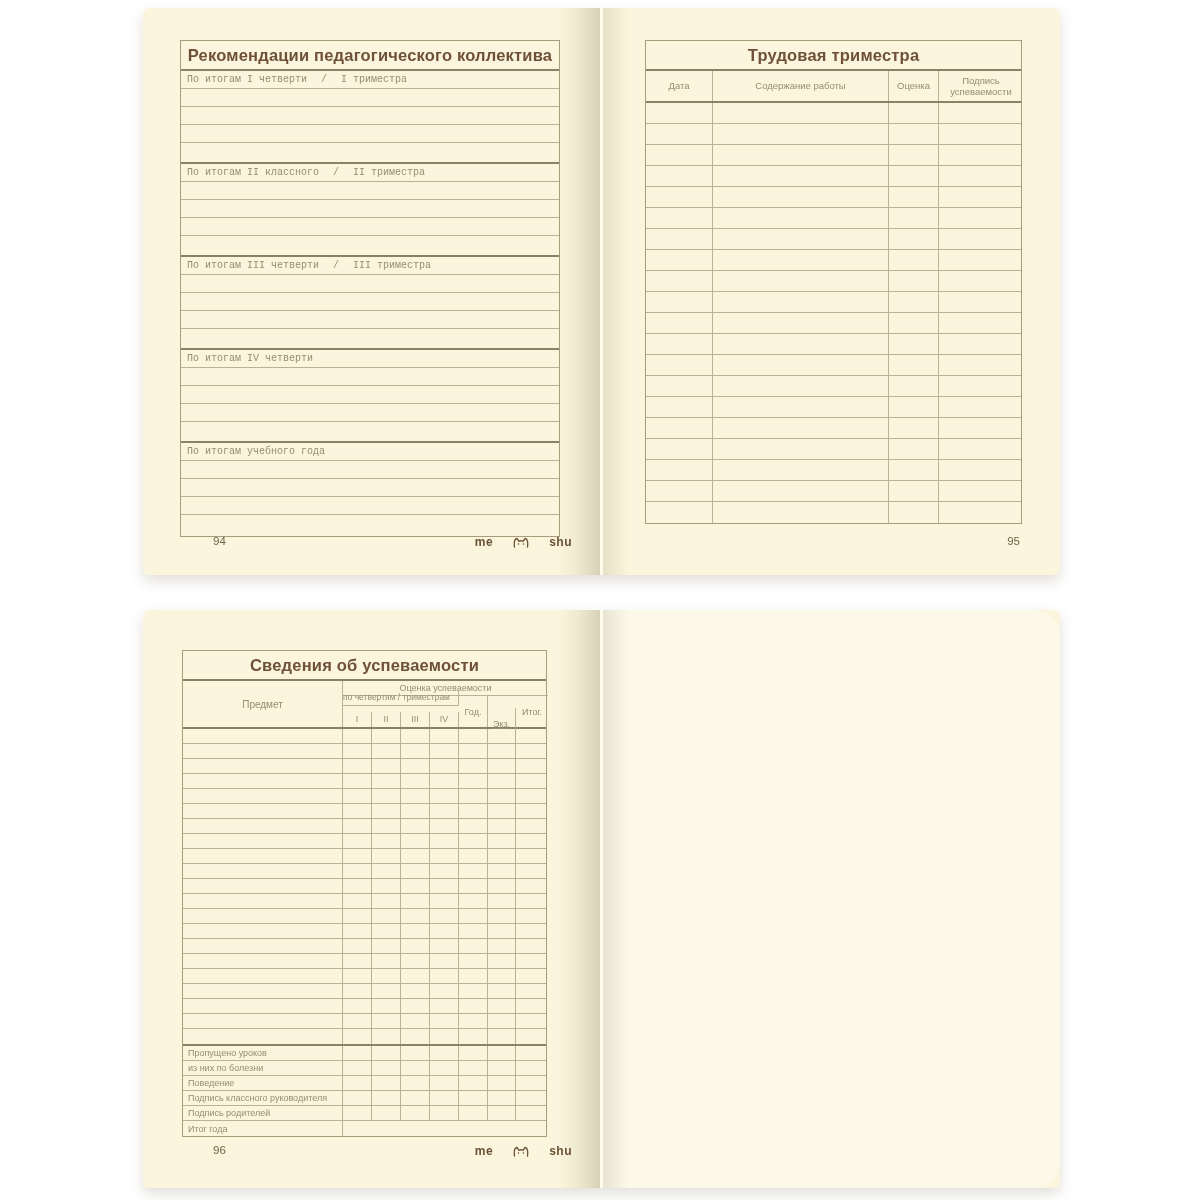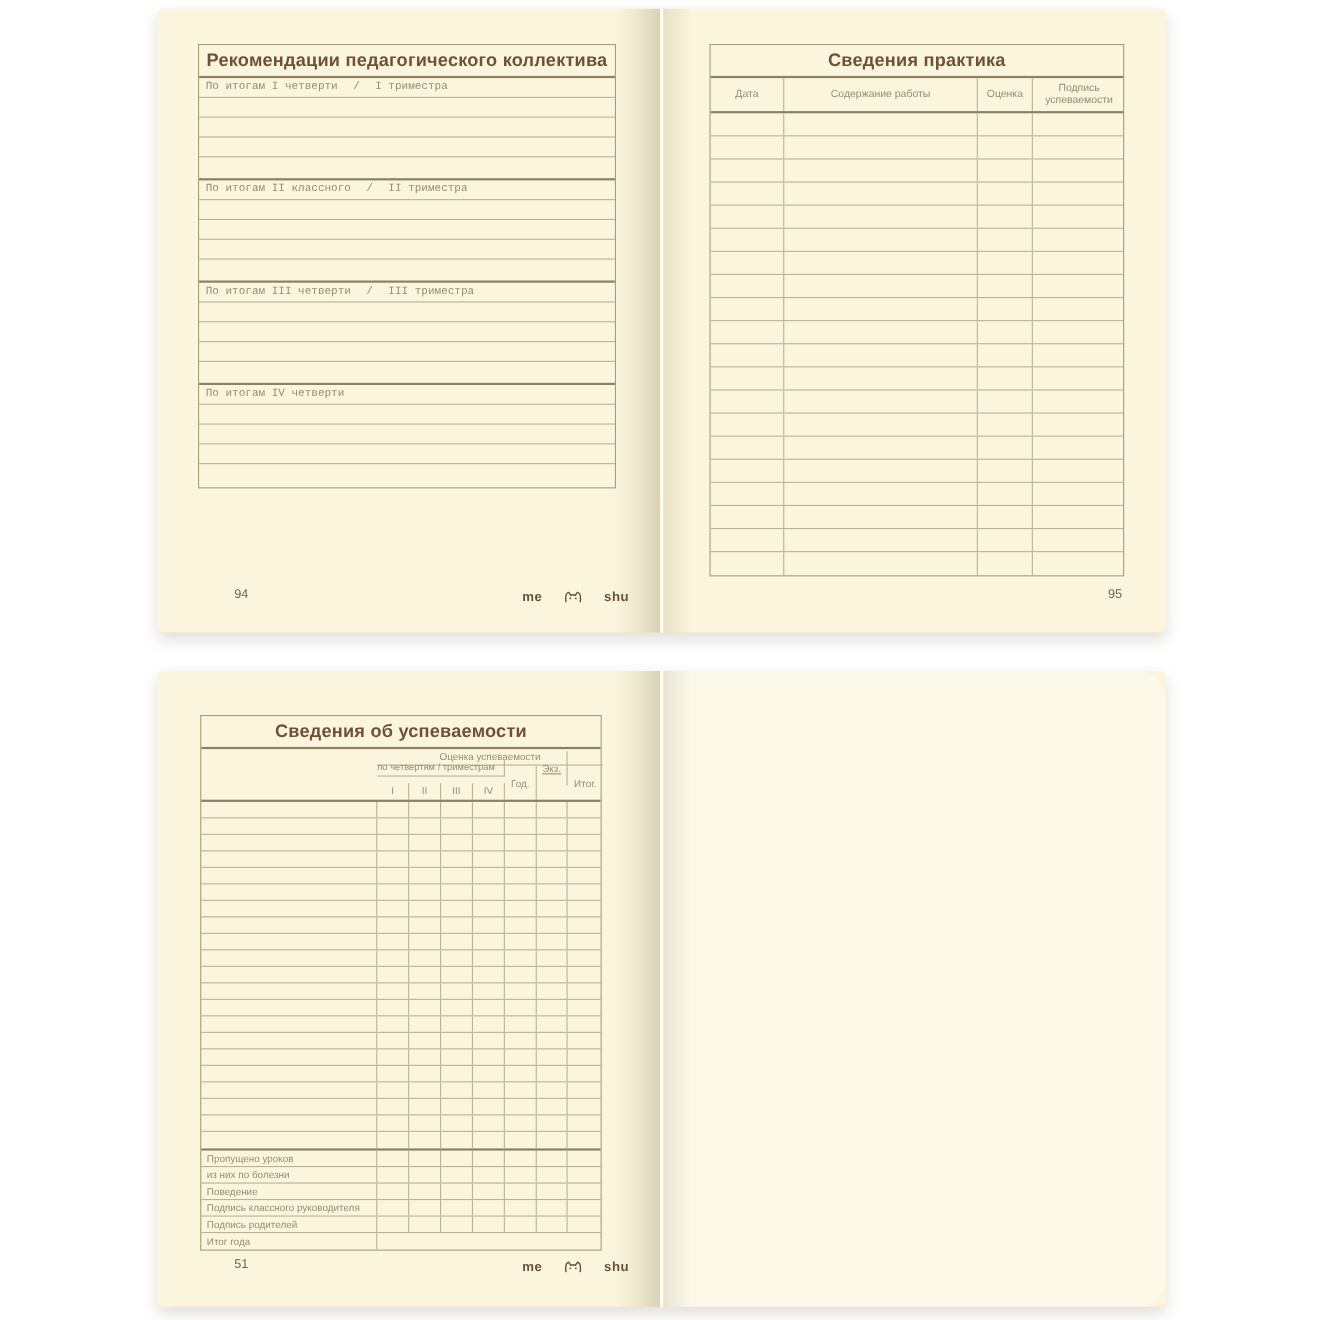--- a/index.html
+++ b/index.html
@@ -65,21 +65,21 @@
   .gh-subject{position:absolute;left:0;top:0;width:160px;height:46px;border-right:1px solid var(--line);
       display:flex;align-items:center;justify-content:center;font-size:10px;}
   .gh-group{position:absolute;left:160px;top:0;width:205px;height:15px;border-bottom:1px solid var(--line);
       text-align:center;font-size:9px;line-height:14px;}
   .gh-subgroup{position:absolute;left:160px;top:9px;width:116px;height:16px;border-bottom:1px solid var(--line);
       border-right:1px solid var(--line);font-size:8.5px;line-height:15px;white-space:nowrap;}
   .gh-q{position:absolute;top:31px;height:15px;width:29px;border-right:1px solid var(--line);
       text-align:center;font-size:9px;line-height:14px;}
   .gh-year{position:absolute;left:276px;top:15px;width:29px;height:31px;border-right:1px solid var(--line);
       display:flex;align-items:center;justify-content:center;font-size:9px;}
-  .gh-exam{position:absolute;left:305px;top:2px;width:28px;height:31px;border-right:1px solid var(--line);
+  .gh-exam{position:absolute;left:305px;top:27px;width:28px;height:31px;border-right:1px solid var(--line);
       display:flex;align-items:center;justify-content:center;font-size:9px;text-decoration:underline;}
   .gh-total{position:absolute;left:333px;top:15px;width:32px;height:31px;
       display:flex;align-items:center;justify-content:center;font-size:9px;}
   .grade-row{display:grid;grid-template-columns:160px 29px 29px 29px 29px 29px 28px 32px;height:15px;
       border-bottom:1px solid var(--line);}
   #grades-rows .grade-row:last-child{border-bottom:none;}
   .grade-cell{border-right:1px solid var(--line);}
   .grade-cell:last-child{border-right:none;}
   .grades-footer{border-top:2px solid var(--line_dark);}
   .footer-row{display:grid;grid-template-columns:160px 29px 29px 29px 29px 29px 28px 32px;height:15px;
@@ -145,37 +145,46 @@
             </div>
             <div class="rec-section">
               <div class="rec-sec-header">
                 <span>По итогам IV четверти</span>
               </div>
               <div class="rec-line"></div>
               <div class="rec-line"></div>
               <div class="rec-line"></div>
               <div class="rec-line"></div>
             </div>
+            <div class="rec-section">
+              <div class="rec-sec-header">
+                <span>По итогам учебного года</span>
+              </div>
+              <div class="rec-line"></div>
+              <div class="rec-line"></div>
+              <div class="rec-line"></div>
+              <div class="rec-line"></div>
+            </div>
           </div>
       </div>
       <div class="page-num pn-left">94</div>
       <div class="brand">
         <span>me</span>
         <svg width="16" height="11" viewBox="0 0 16 11">
           <path d="M1.5,10 C0.8,4.5 2.2,1.8 4,1.5 L6,4.3 C7.3,3.6 8.7,3.6 10,4.3 L12,1.5 C13.8,1.8 15.2,4.5 14.5,10" fill="none" stroke="currentColor" stroke-width="1.3" stroke-linecap="round"></path>
           <circle cx="5.5" cy="7" r="0.8" fill="currentColor"></circle>
           <circle cx="10.5" cy="7" r="0.8" fill="currentColor"></circle>
         </svg>
         <span>shu</span>
       </div>
     </div>
 
     <div class="page page-right">
       <div class="labor-table">
-        <div class="table-title">Сведения практика</div>
+        <div class="table-title">Трудовая триместра</div>
         <div class="labor-header">
           <div class="hcell">Дата</div>
           <div class="hcell">Содержание работы</div>
           <div class="hcell">Оценка</div>
           <div class="hcell">Подпись успеваемости</div>
         </div>
         <div>
             <div class="labor-row">
               <div class="labor-cell"></div>
               <div class="labor-cell"></div>
@@ -306,20 +315,21 @@
     <div class="gutter-shadow-right"></div>
   </div>
 
   <div class="spread" id="spread-bottom">
 
     <div class="page page-left">
       <div class="grades-table">
         <div class="table-title">Сведения об успеваемости</div>
 
         <div class="grades-header">
+          <div class="gh-subject">Предмет</div>
           <div class="gh-group">Оценка успеваемости</div>
           <div class="gh-subgroup">по четвертям / триместрам</div>
           <div class="gh-q" style="left:160px">I</div>
           <div class="gh-q" style="left:189px">II</div>
           <div class="gh-q" style="left:218px">III</div>
           <div class="gh-q" style="left:247px">IV</div>
           <div class="gh-year">Год.</div>
           <div class="gh-exam">Экз.</div>
           <div class="gh-total">Итог.</div>
         </div>
@@ -587,21 +597,21 @@
               <div class="grade-cell"></div>
               <div class="grade-cell"></div>
             </div>
             <div class="footer-row merged">
               <div class="footer-label">Итог года</div>
               <div class="grade-cell"></div>
             </div>
           </div>
       </div>
 
-      <div class="page-num pn-left">51</div>
+      <div class="page-num pn-left">96</div>
       <div class="brand">
         <span>me</span>
         <svg width="16" height="11" viewBox="0 0 16 11">
           <path d="M1.5,10 C0.8,4.5 2.2,1.8 4,1.5 L6,4.3 C7.3,3.6 8.7,3.6 10,4.3 L12,1.5 C13.8,1.8 15.2,4.5 14.5,10" fill="none" stroke="currentColor" stroke-width="1.3" stroke-linecap="round"></path>
           <circle cx="5.5" cy="7" r="0.8" fill="currentColor"></circle>
           <circle cx="10.5" cy="7" r="0.8" fill="currentColor"></circle>
         </svg>
         <span>shu</span>
       </div>
     </div>

